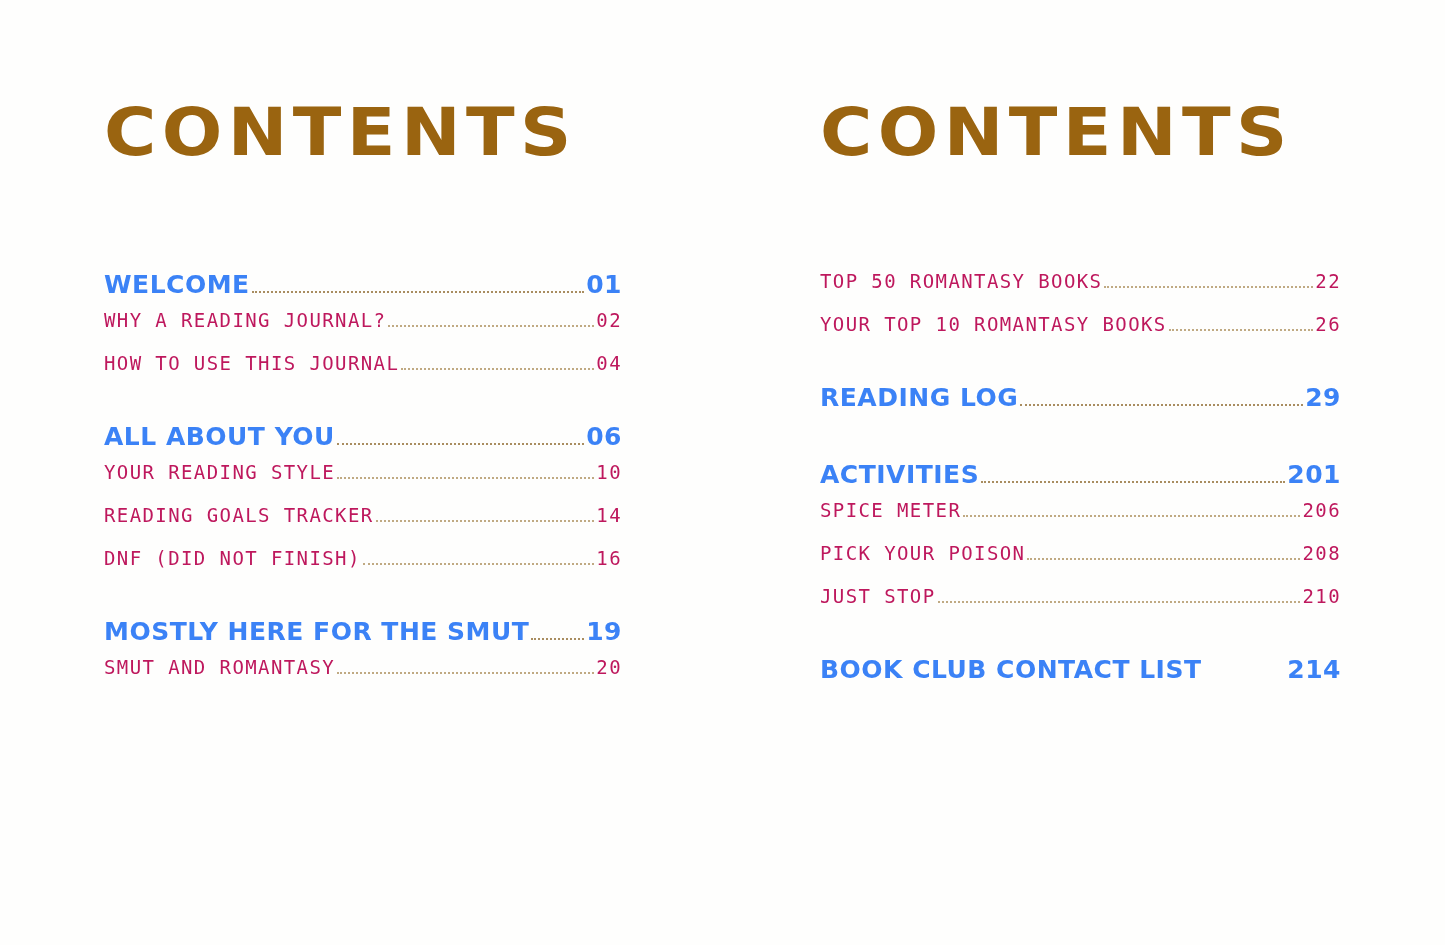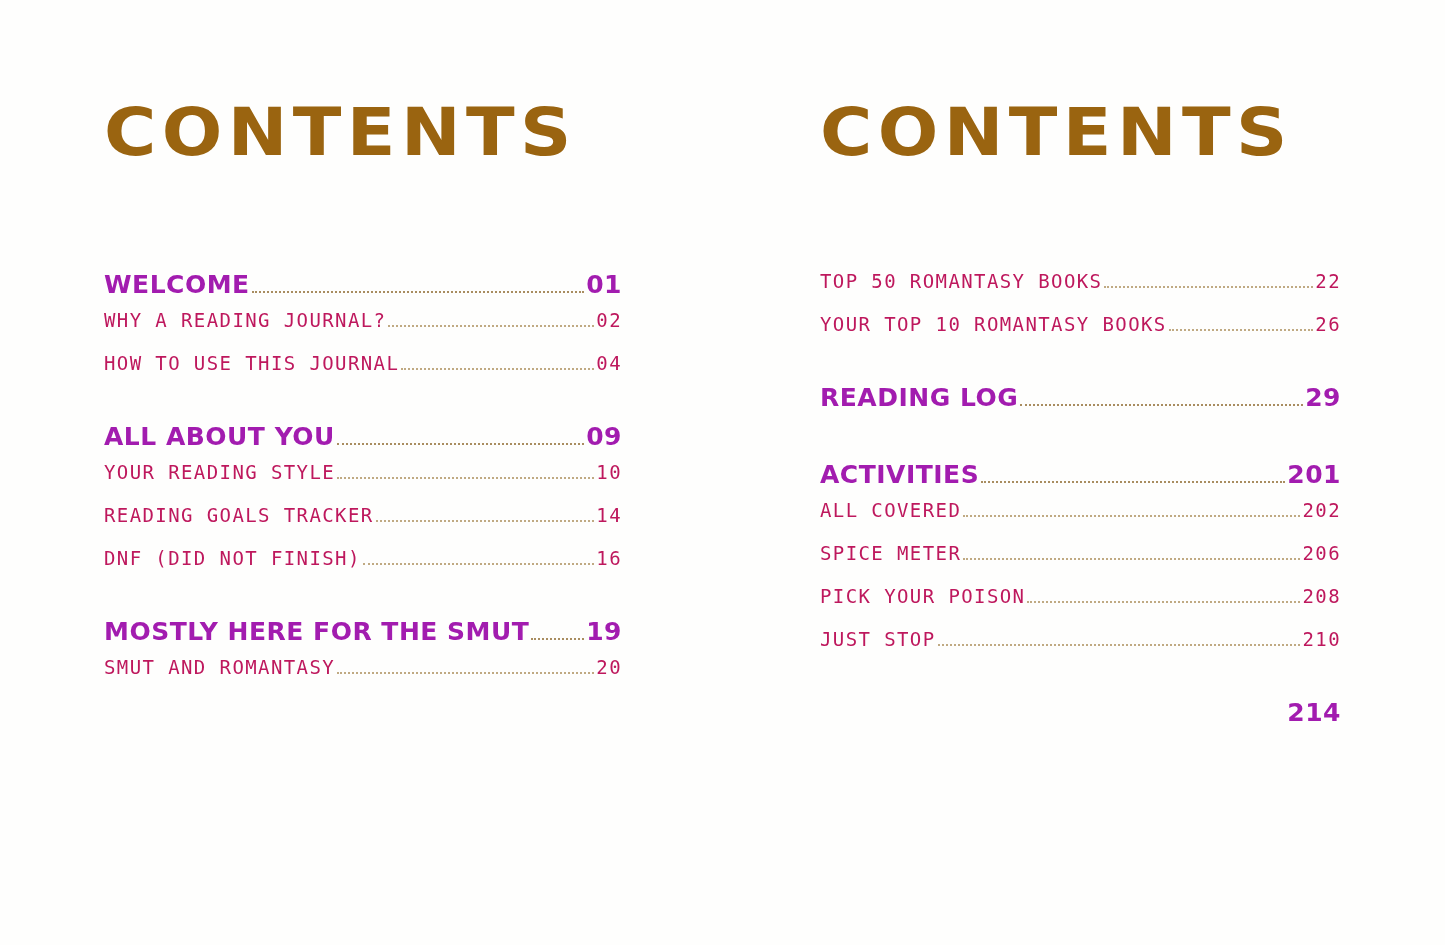--- a/index.html
+++ b/index.html
@@ -75,21 +75,21 @@
   .entry.major {
     margin-top: 0;
     margin-bottom: 6px;
   }
   .entry.major .label,
   .entry.major .page-num {
     font-family: "DejaVu Sans", sans-serif;
     font-weight: 700;
     font-size: 25px;
     letter-spacing: 0.5px;
-    color: #a21caf;
+    color: #3b82f6;
   }
   .entry.major .dots {
     border-bottom: 2px dotted #a98d60;
     margin-bottom: 6px;
   }
 
   
   .entry.minor .label,
   .entry.minor .page-num {
     font-family: "DejaVu Sans Mono", monospace;
@@ -141,21 +141,21 @@
           <div class="entry minor">
             <span class="label">HOW TO USE THIS JOURNAL</span>
             <span class="dots"></span>
             <span class="page-num">04</span>
           </div>
         </div>
         <div class="group">
           <div class="entry major">
             <span class="label">ALL ABOUT YOU</span>
             <span class="dots"></span>
-            <span class="page-num">09</span>
+            <span class="page-num">06</span>
           </div>
           <div class="entry minor">
             <span class="label">YOUR READING STYLE</span>
             <span class="dots"></span>
             <span class="page-num">10</span>
           </div>
           <div class="entry minor">
             <span class="label">READING GOALS TRACKER</span>
             <span class="dots"></span>
             <span class="page-num">14</span>
@@ -203,42 +203,38 @@
             <span class="page-num">29</span>
           </div>
         </div>
         <div class="group">
           <div class="entry major">
             <span class="label">ACTIVITIES</span>
             <span class="dots"></span>
             <span class="page-num">201</span>
           </div>
           <div class="entry minor">
-            <span class="label">ALL COVERED</span>
-            <span class="dots"></span>
-            <span class="page-num">202</span>
-          </div>
-          <div class="entry minor">
             <span class="label">SPICE METER</span>
             <span class="dots"></span>
             <span class="page-num">206</span>
           </div>
           <div class="entry minor">
             <span class="label">PICK YOUR POISON</span>
             <span class="dots"></span>
             <span class="page-num">208</span>
           </div>
           <div class="entry minor">
             <span class="label">JUST STOP</span>
             <span class="dots"></span>
             <span class="page-num">210</span>
           </div>
         </div>
         <div class="group">
           <div class="entry major nodots">
+            <span class="label">BOOK CLUB CONTACT LIST</span>
             <span class="dots"></span>
             <span class="page-num">214</span>
           </div>
         </div>
       </div>
   </div>
 
 </div>
 
 </body></html>

